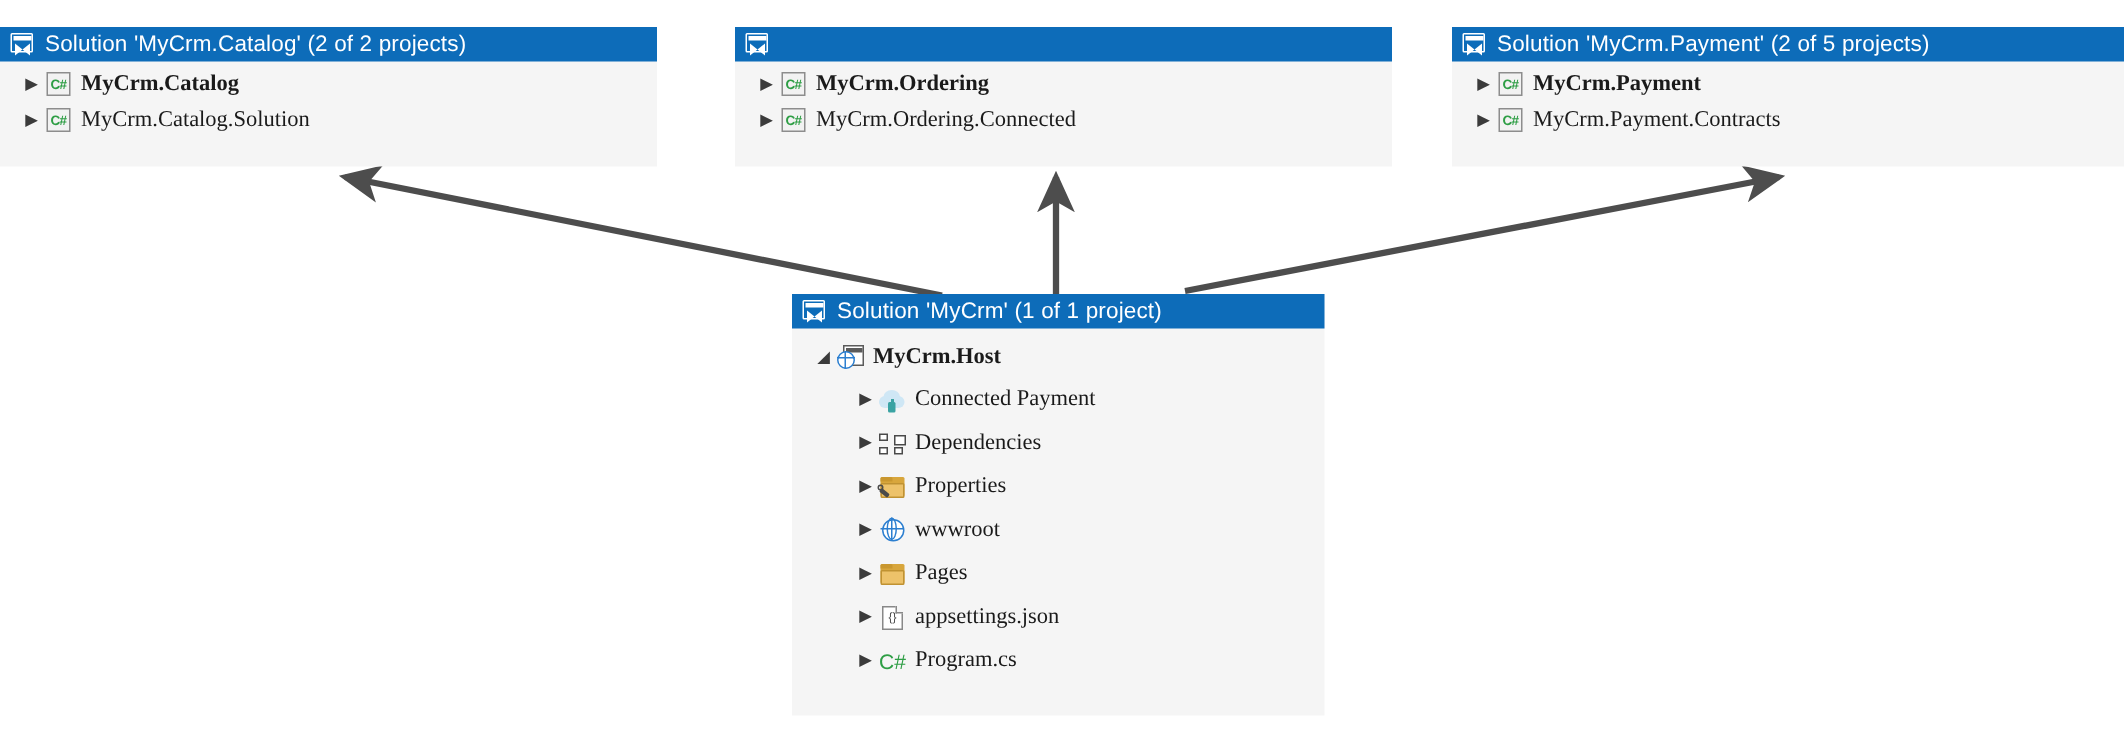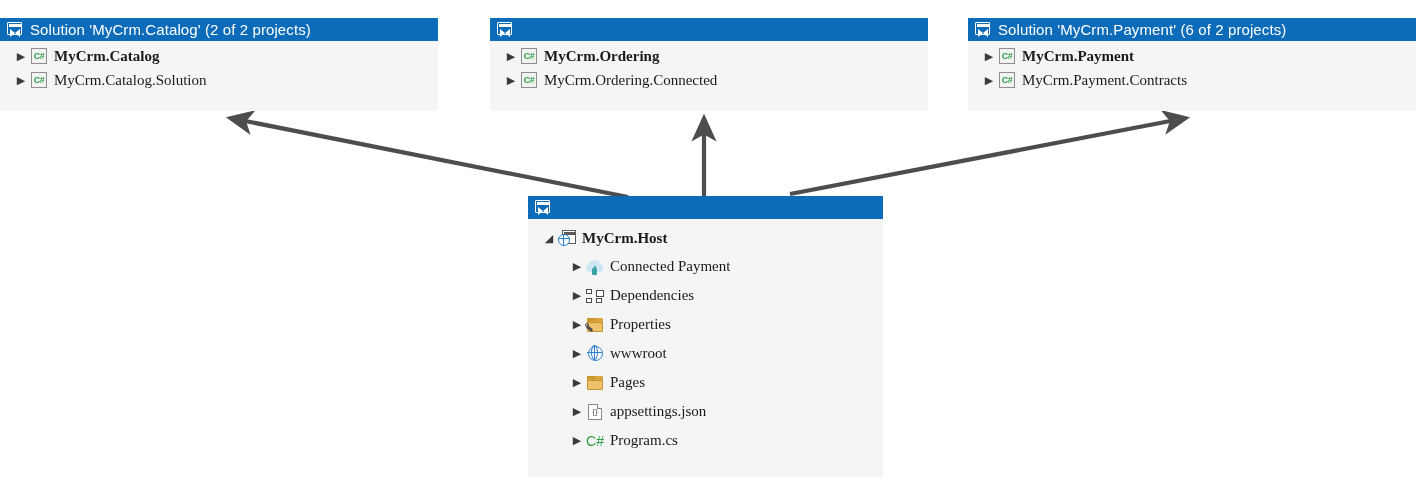--- a/index.html
+++ b/index.html
@@ -211,21 +211,21 @@
 </div>
 
 <div class="panel" style="left:968px;top:18px;width:448px;height:93px;">
   <div class="panel-header">
     <span class="sol-ico">
       <span class="bx"></span>
         <span class="bar"></span>
         <span class="tri"></span>
         <span class="tri2"></span>
     </span>
-    <span class="ttl">Solution 'MyCrm.Payment' (6 of 2 projects)</span>
+    <span class="ttl">Solution 'MyCrm.Payment' (2 of 5 projects)</span>
   </div>
   <div class="rows">
     <div class="row bold" style="padding-left:12px;">
       <span class="chev">▶</span>
       <span class="ico">
           <span class="cs-ico">C#</span>
         </span>
       <span class="lbl">MyCrm.Payment</span>
     </div>
     <div class="row" style="padding-left:12px;">
@@ -239,20 +239,21 @@
 </div>
 
 <div class="panel" style="left:528px;top:196px;width:355px;height:281px;">
   <div class="panel-header">
     <span class="sol-ico">
       <span class="bx"></span>
         <span class="bar"></span>
         <span class="tri"></span>
         <span class="tri2"></span>
     </span>
+    <span class="ttl">Solution 'MyCrm' (1 of 1 project)</span>
   </div>
   <div class="rows" style="padding-top:5px;">
 
     <div class="row bold" style="padding-left:12px;height:28px;">
       <span class="chev open">◢</span>
       <span class="ico">
         <span class="web-ico">
             <span class="pg"></span>
             <span class="pgbar"></span>
             <span class="globe"></span>

